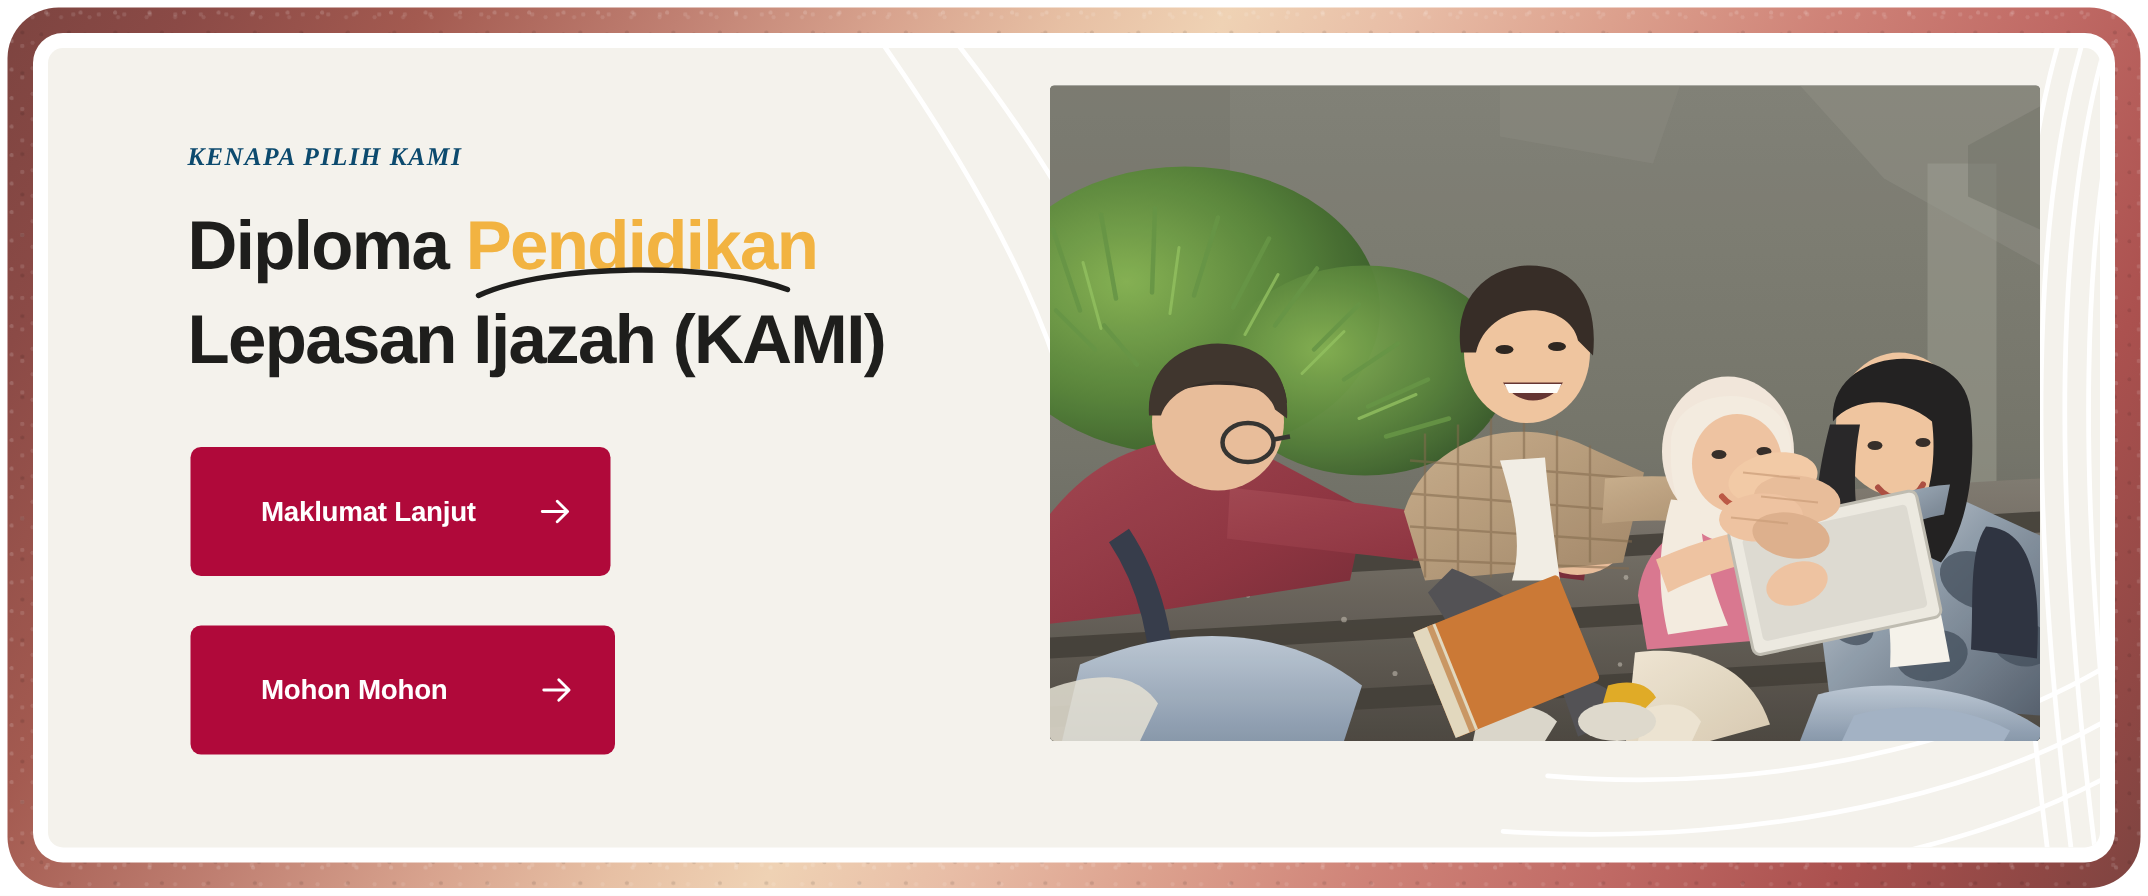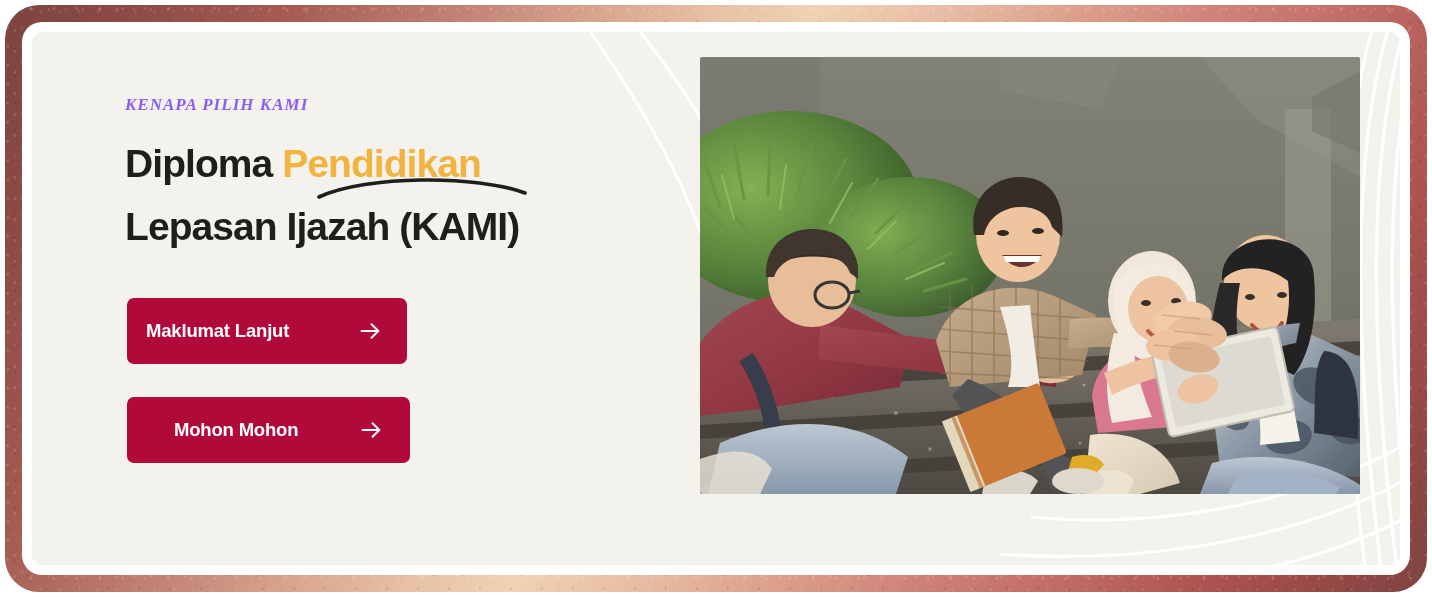--- a/index.html
+++ b/index.html
@@ -105,33 +105,33 @@
     top: 63px;
     width: 520px;
   }
 
   .eyebrow {
     font-family: "Liberation Serif", serif;
     font-style: italic;
     font-weight: 700;
     font-size: 17px;
     letter-spacing: 0.06em;
-    color: #8b5cf6;
+    color: #0c4a6e;
     white-space: nowrap;
   }
 
   .headline-wrap {
     position: relative;
     margin-top: 17px;
   }
 
   .headline {
     font-family: "Liberation Sans", sans-serif;
     font-weight: 700;
-    font-size: 39px;
+    font-size: 46px;
     line-height: 63px;
     letter-spacing: -0.024em;
     color: #1e1e1c;
     white-space: nowrap;
   }
   .headline .accent { color: #f2b341; }
 
   .swoosh {
     position: absolute;
     left: 192px;
@@ -149,22 +149,22 @@
   }
 
   .cta-btn {
     display: flex;
     align-items: center;
     justify-content: space-between;
     background: #b0093a;
     color: #ffffff;
     border: none;
     border-radius: 7px;
-    height: 66px;
-    padding: 0 24px 0 19px;
+    height: 86px;
+    padding: 0 24px 0 47px;
     font-family: "Liberation Sans", sans-serif;
     font-weight: 700;
     font-size: 18.5px;
     letter-spacing: -0.01em;
     cursor: pointer;
     text-align: left;
   }
   .cta-btn .label { white-space: nowrap; }
   .cta-btn .arrow {
     display: inline-flex;

